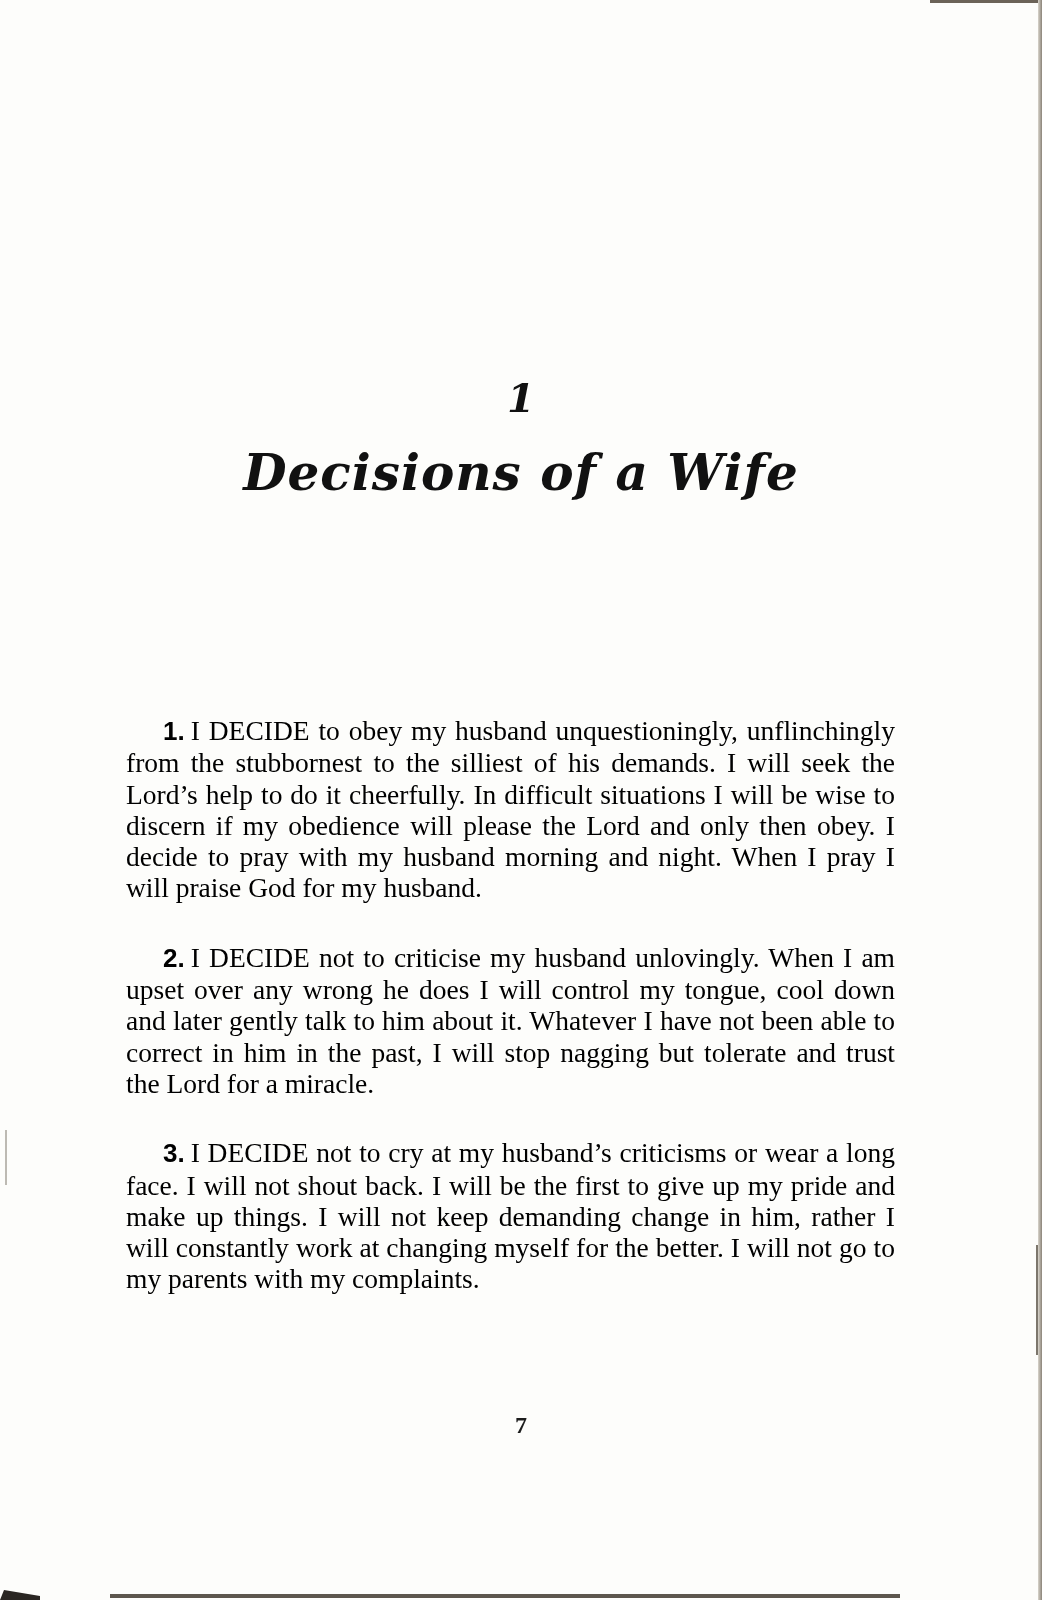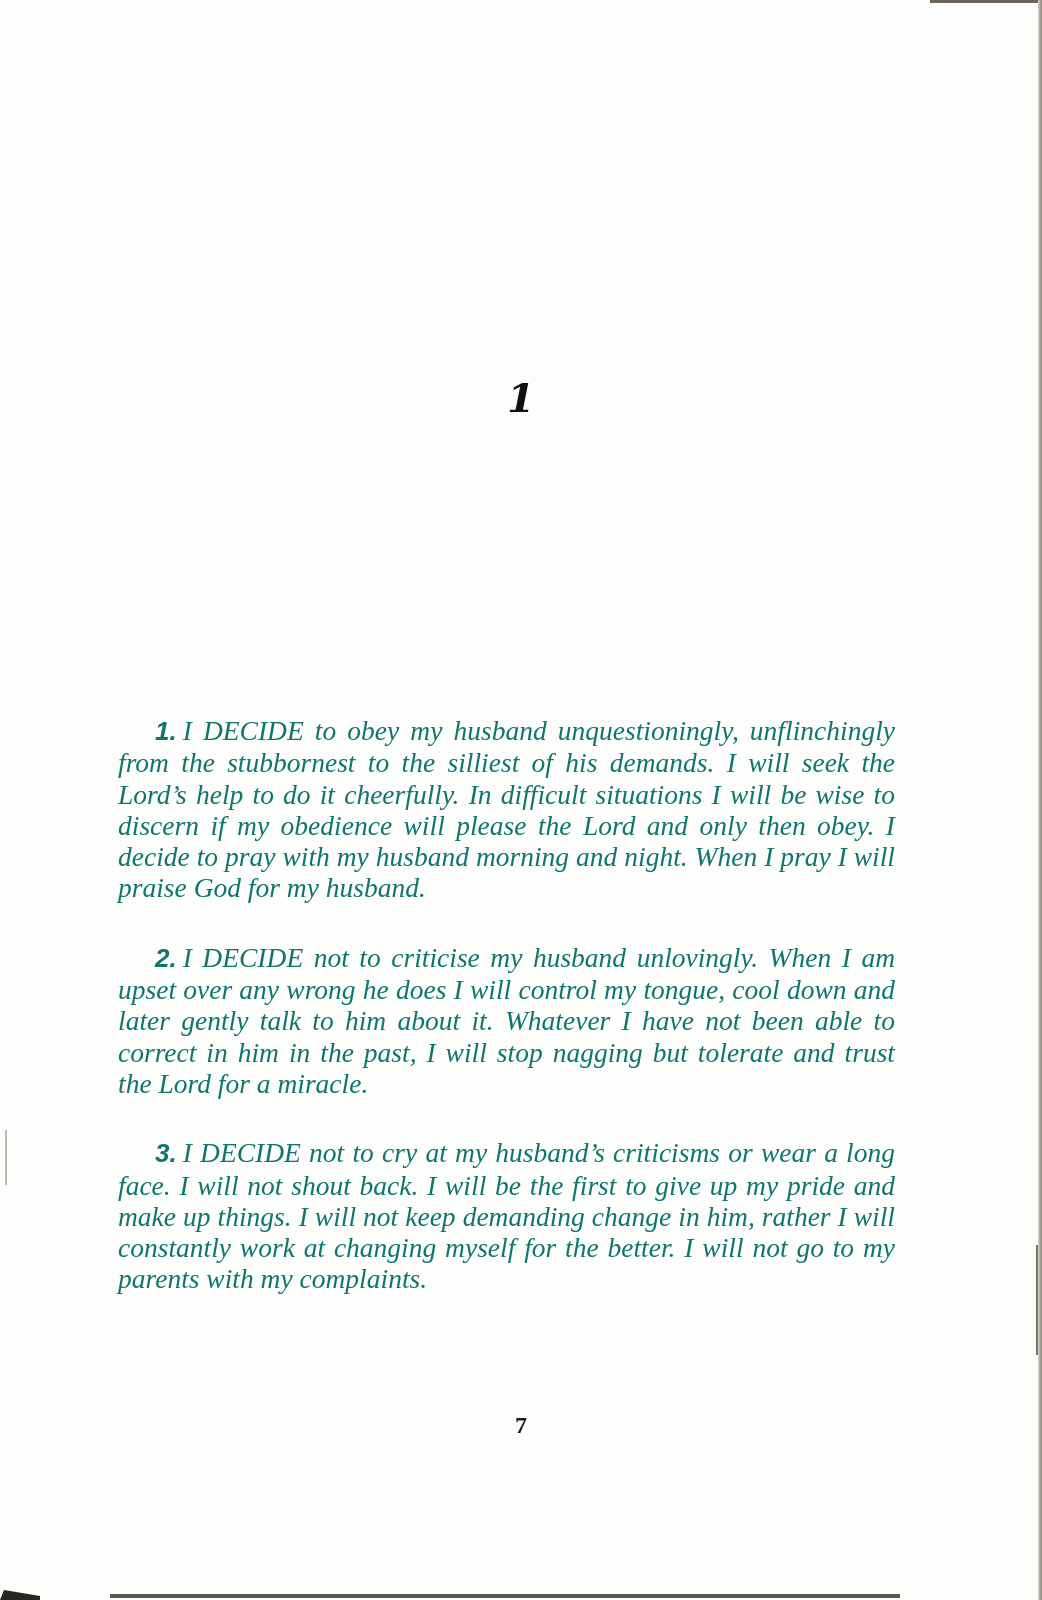--- a/index.html
+++ b/index.html
@@ -89,23 +89,22 @@
       left: 110px;
       top: 715px;
       width: 785px;
     }
     .para {
       font-family: "Liberation Serif", serif;
       font-size: 27.5px;
       line-height: 31.3px;
       text-align: justify;
       text-indent: 37px;
-      margin: 0 0 38px 8px;
-      color: #0f766e;
-      font-style: italic;
+      margin: 0 0 38px 16px;
+      color: #000000;
     }
     .para-num {
       font-family: "Liberation Sans", sans-serif;
       font-weight: bold;
       font-size: 26px;
       margin-right: 6px;
     }
     .folio {
       position: absolute;
       left: 0; width: 1042px;
@@ -122,20 +121,21 @@
 
 <div class="page">
   <div class="edge-top-right"></div>
   <div class="edge-right"></div>
   <div class="edge-right-mark"></div>
   <div class="edge-left-mark"></div>
   <div class="edge-bottom"></div>
   <div class="edge-bottom-left"></div>
 
   <div class="chapter-number">1</div>
+  <div class="chapter-title">Decisions of a Wife</div>
 
   <div class="content">
     <p class="para">
       <span class="para-num">1.</span><span>I DECIDE to obey my husband unquestioningly, unflinchingly from the stubbornest to the silliest of his demands. I will seek the Lord’s help to do it cheerfully. In difficult situations I will be wise to discern if my obedience will please the Lord and only then obey. I decide to pray with my husband morning and night. When I pray I will praise God for my husband.</span>
     </p>
     <p class="para">
       <span class="para-num">2.</span><span>I DECIDE not to criticise my husband unlovingly. When I am upset over any wrong he does I will control my tongue, cool down and later gently talk to him about it. Whatever I have not been able to correct in him in the past, I will stop nagging but tolerate and trust the Lord for a miracle.</span>
     </p>
     <p class="para">
       <span class="para-num">3.</span><span>I DECIDE not to cry at my husband’s criticisms or wear a long face. I will not shout back. I will be the first to give up my pride and make up things. I will not keep demanding change in him, rather I will constantly work at changing myself for the better. I will not go to my parents with my complaints.</span>

